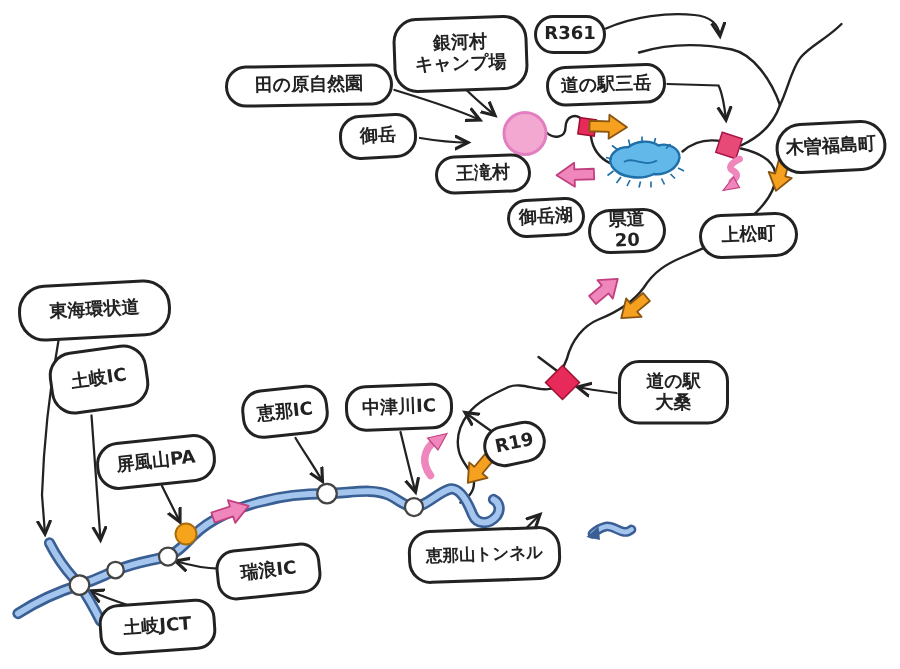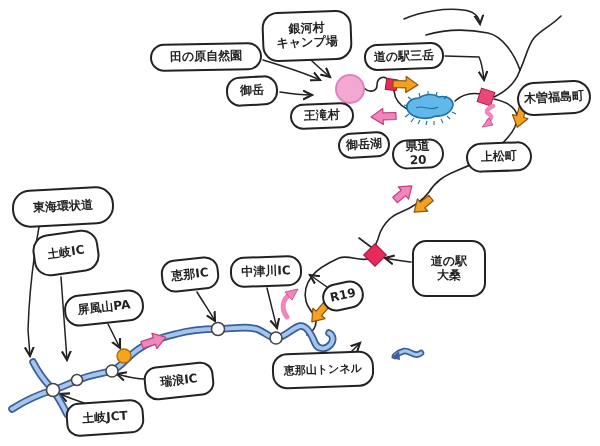--- a/index.html
+++ b/index.html
@@ -127,29 +127,30 @@
       </g>
       <g>
         <path d="M287,317 C281,309 282,300 290,294" fill="none" stroke="var(--arrow_pink)" stroke-width="5" stroke-linecap="round"></path>
         <path d="M298,289 L285,292 L292,300 Z" fill="var(--arrow_pink)" stroke="var(--arrow_pink_stroke)" stroke-width="0.8"></path>
       </g>
     </g>
   </svg>
 
   <div class="bubble" style="left:262px;top:11px;width:90px;height:50px;border-radius:16px;transform:rotate(-2deg);">銀河村
 キャンプ場</div>
+  <div class="bubble" style="left:356px;top:10px;width:48px;height:26px;border-radius:13px;">R361</div>
   <div class="bubble" style="left:150px;top:43px;width:112px;height:28px;border-radius:14px;transform:rotate(-1deg);">田の原自然園</div>
   <div class="bubble" style="left:364px;top:43px;width:80px;height:27px;border-radius:13px;transform:rotate(-2deg);">道の駅三岳</div>
   <div class="bubble" style="left:226px;top:76px;width:52px;height:30px;border-radius:14px;transform:rotate(-3deg);">御岳</div>
   <div class="bubble" style="left:290px;top:103px;width:64px;height:26px;border-radius:13px;transform:rotate(-2deg);">王滝村</div>
   <div class="bubble" style="left:338px;top:132px;width:52px;height:26px;border-radius:13px;transform:rotate(-3deg);">御岳湖</div>
   <div class="bubble" style="left:392px;top:139px;width:52px;height:30px;border-radius:15px;transform:rotate(-2deg);">県道20</div>
   <div class="bubble" style="left:517px;top:81px;width:74px;height:34px;border-radius:17px;transform:rotate(-3deg);">木曽福島町</div>
   <div class="bubble" style="left:466px;top:142px;width:66px;height:30px;border-radius:15px;transform:rotate(-2deg);">上松町</div>
-  <div class="bubble" style="left:412px;top:240px;width:74px;height:57px;border-radius:14px;">道の駅
+  <div class="bubble" style="left:412px;top:240px;width:74px;height:43px;border-radius:14px;">道の駅
 大桑</div>
   <div class="bubble" style="left:322px;top:282px;width:42px;height:28px;border-radius:14px;transform:rotate(-12deg);">R19</div>
   <div class="bubble" style="left:12px;top:188px;width:102px;height:38px;border-radius:18px;transform:rotate(-3deg);">東海環状道</div>
   <div class="bubble" style="left:33px;top:232px;width:66px;height:42px;border-radius:16px;transform:rotate(-8deg);">土岐IC</div>
   <div class="bubble" style="left:64px;top:292px;width:80px;height:32px;border-radius:15px;transform:rotate(-6deg);">屏風山PA</div>
   <div class="bubble" style="left:66px;top:401px;width:78px;height:34px;border-radius:13px;transform:rotate(-4deg);">土岐JCT</div>
   <div class="bubble" style="left:144px;top:364px;width:70px;height:34px;border-radius:13px;transform:rotate(-6deg);">瑞浪IC</div>
   <div class="bubble" style="left:161px;top:258px;width:58px;height:33px;border-radius:14px;transform:rotate(-6deg);">恵那IC</div>
   <div class="bubble" style="left:230px;top:256px;width:72px;height:31px;border-radius:14px;transform:rotate(-2deg);">中津川IC</div>
   <div class="bubble small" style="left:272px;top:352px;width:102px;height:36px;border-radius:15px;transform:rotate(-2deg);">恵那山トンネル</div>

